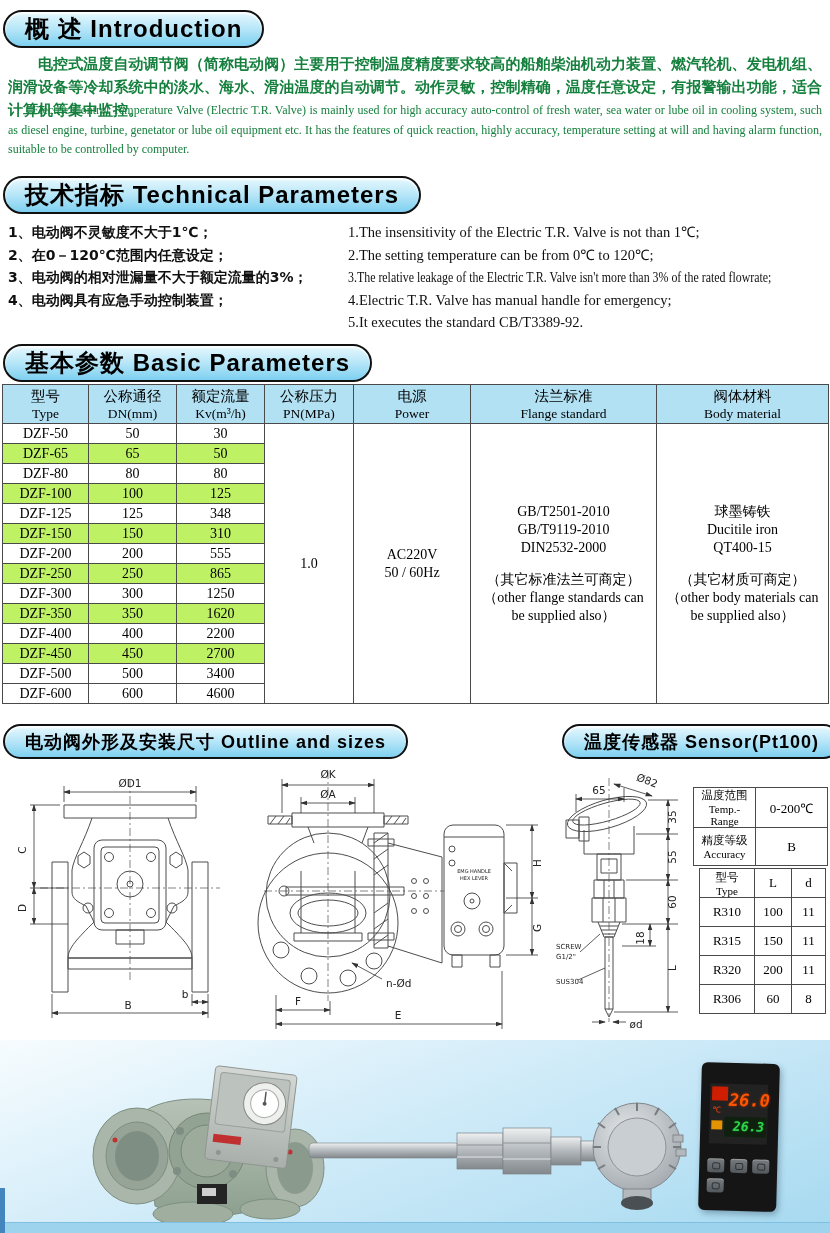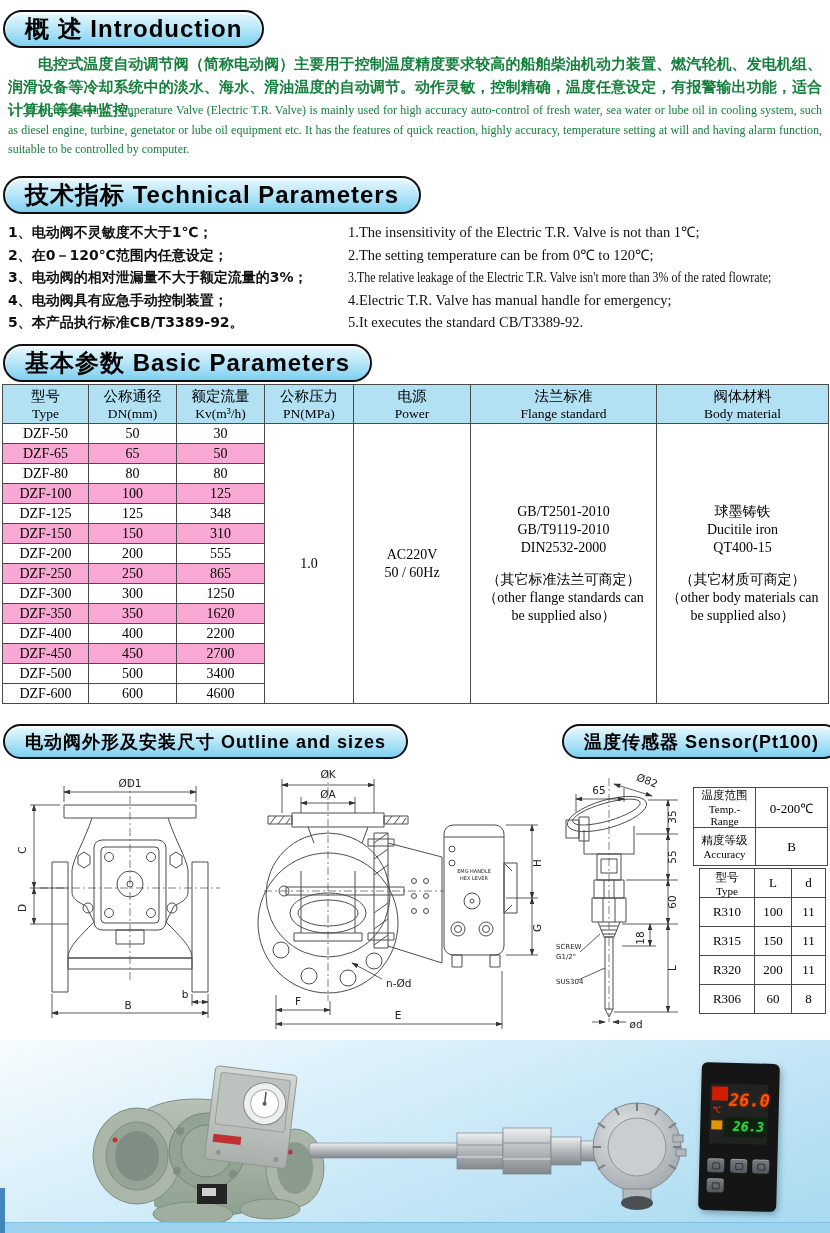--- a/index.html
+++ b/index.html
@@ -24,21 +24,21 @@
   .en-list .li:nth-child(3){transform:scaleX(.82);transform-origin:left center;}
   
   table{border-collapse:collapse;}
   .ptable{position:absolute;left:2px;top:384px;width:826px;table-layout:fixed;
           font-family:"Liberation Serif",serif;font-size:14px;color:#000;}
   .ptable th,.ptable td{border:1px solid #4a4a4a;text-align:center;padding:0;}
   .ptable thead th{background:#b2e1f4;font-weight:normal;height:38px;}
   .ptable thead .cn{font-size:14.5px;font-family:"DejaVu Sans",sans-serif;}
   .ptable thead .en{font-size:13.5px;}
   .ptable tbody td{height:19px;background:#fff;}
-  .ptable tbody tr.hl td{background:#f9a8d4;}
+  .ptable tbody tr.hl td{background:#bef264;}
   .ptable tbody td.merged{background:#fff;vertical-align:middle;padding:0 6px;}
   .ptable td.merged div{line-height:18px;}
   .ptable td.merged div.sp{height:14px;}
   
   .stable{position:absolute;font-family:"Liberation Serif",serif;font-size:13px;color:#000;}
   .stable th,.stable td{border:1px solid #4a4a4a;text-align:center;padding:0 3px;font-weight:normal;}
   .stable .cn{font-size:11.5px;font-family:"DejaVu Sans",sans-serif;}
   .stable .en{font-size:11px;}
   .spec-table td{height:37px;}
   .size-table th{height:28px;}
@@ -81,21 +81,20 @@
   <div class="pill" style="left:3px;top:10px;">概 述 Introduction</div>
   <div class="para cn-para" style="top:53px;">电控式温度自动调节阀（简称电动阀）主要用于控制温度精度要求较高的船舶柴油机动力装置、燃汽轮机、发电机组、润滑设备等冷却系统中的淡水、海水、滑油温度的自动调节。动作灵敏，控制精确，温度任意设定，有报警输出功能，适合计算机等集中监控。</div>
   <div class="para en-para" style="top:101px;">Electric Control Temperature Valve (Electric T.R. Valve) is mainly used for high accuracy auto-control  of fresh water, sea water or lube oil in cooling system, such as diesel engine, turbine, genetator or lube oil equipment etc. It has the features of quick reaction, highly accuracy, temperature setting at will and having alarm function, suitable to be controlled by computer.</div>
 
   <div class="pill" style="left:3px;top:176px;">技术指标 Technical Parameters</div>
   <div class="list cn-list">
       <div class="li">1、电动阀不灵敏度不大于1℃；</div>
       <div class="li">2、在0－120℃范围内任意设定；</div>
       <div class="li">3、电动阀的相对泄漏量不大于额定流量的3%；</div>
       <div class="li">4、电动阀具有应急手动控制装置；</div>
-      <div class="li">5、本产品执行标准CB/T3389-92。</div>
     </div>
   <div class="list en-list">
       <div class="li">1.The insensitivity of the Electric T.R. Valve is not than 1℃;</div>
       <div class="li">2.The setting temperature can be from 0℃ to 120℃;</div>
       <div class="li">3.The relative leakage of the Electric T.R. Valve isn't more than 3% of the rated flowrate;</div>
       <div class="li">4.Electric T.R. Valve has manual handle for emergency;</div>
       <div class="li">5.It executes the standard CB/T3389-92.</div>
     </div>
 
   <div class="pill" style="left:3px;top:344px;">基本参数 Basic Parameters</div>

